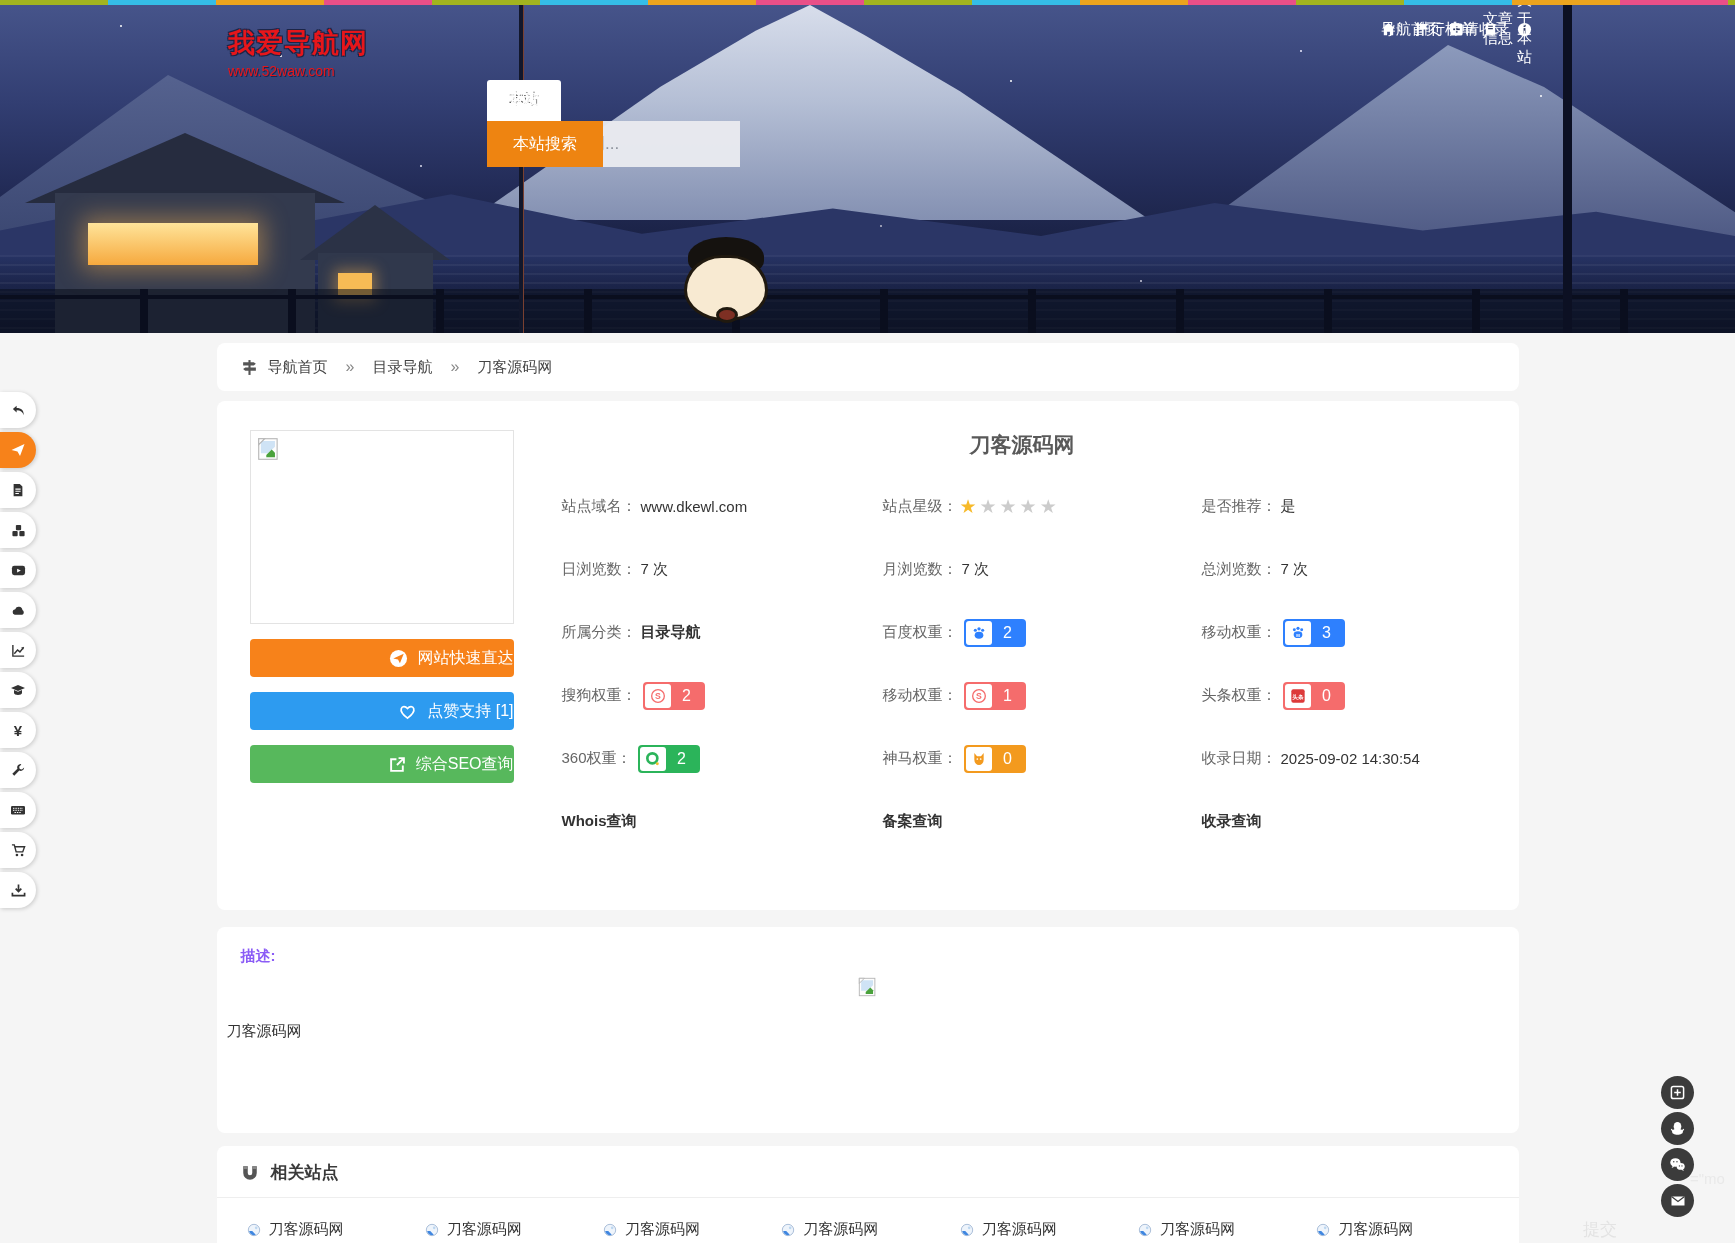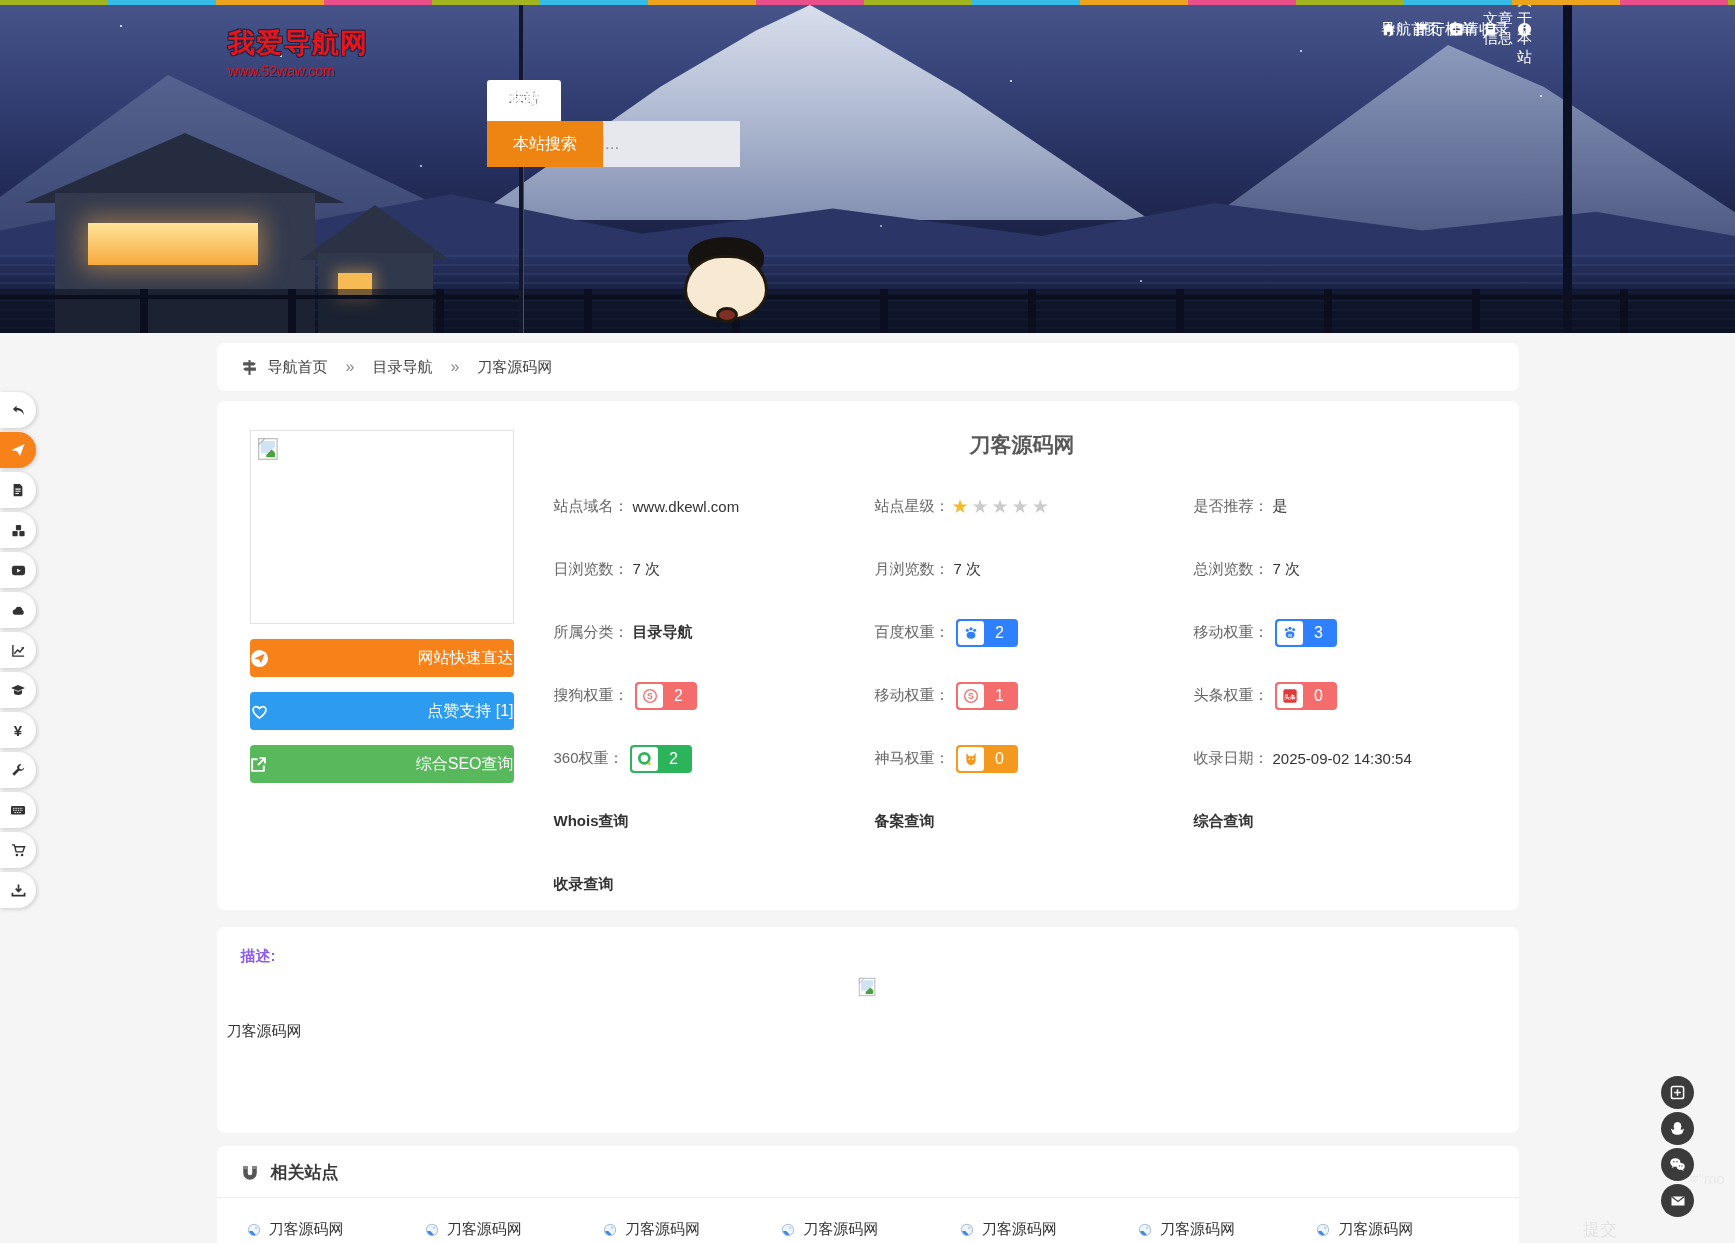--- a/index.html
+++ b/index.html
@@ -76,28 +76,28 @@
   .content { width:1302px; margin:0 auto; }
   .card { background:#fff; border-radius:8px; }
   .crumbcard { margin-top:10px; height:48px; display:flex; align-items:center; padding:0 24px; gap:10px; }
   .crumbcard .sep { color:#888; margin:0 8px; }
   .crumbcard a,.crumbcard span.cur { color:#444; font-size:15px; text-decoration:none; cursor:pointer; }
   .crumbcard span.cur { cursor:default; }
 
   .maincard { margin-top:10px; height:509px; position:relative; }
   .thumbcol { position:absolute; left:33px; top:29px; width:264px; }
   .imgbox { width:264px; height:194px; background:#fff; border:1px solid #e3e3e3; padding:5px; }
-  .actbtn { display:flex; align-items:center; justify-content:space-between; gap:10px; width:264px; height:38px;
+  .actbtn { display:flex; align-items:center; justify-content:flex-end; gap:10px; width:264px; height:38px;
     border:0; border-radius:4px; color:#fff; font-size:16px; cursor:pointer; font-family:inherit; margin-top:15px; }
   .b-orange { background:#f7821a; } .b-blue { background:#2d9bf0; } .b-green { background:#57b85c; }
   .actbtn svg { flex:none; }
 
   .detailarea { position:absolute; left:337px; top:22px; width:937px; }
   .dtitle { text-align:center; font-size:21px; font-weight:bold; color:#595959; padding:8px 0 16px; }
-  .dgrid { display:grid; grid-template-columns:321px 319px 1fr; }
+  .dgrid { display:grid; grid-template-columns:321px 319px 1fr;margin-left:8px; }
   .cell { height:63px; display:flex; align-items:center; font-size:15px; }
   .lbl { color:#666; white-space:pre; }
   .val { color:#333; margin-left:4px; }
   .val.bold { font-weight:bold; }
   .qlink { color:#333; font-weight:bold; font-size:15px; cursor:pointer; }
   .stars { font-size:19px; letter-spacing:3px; line-height:1; margin-left:2px; }
   .star-on { color:#f7ba2a; } .star-off { color:#ccc; }
 
   .badge { display:inline-flex; align-items:stretch; border-radius:4px; overflow:hidden; margin-left:6px; background:var(--c); padding:2px; }
   .bic { width:26px; height:24px; background:#fff; border-radius:3px; display:flex; align-items:center; justify-content:center; }
@@ -394,23 +394,20 @@
             <span class="lbl">收录日期：</span>
             <span class="val">2025-09-02 14:30:54</span>
           </div>
 
           <div class="cell">
             <span class="qlink">Whois查询</span>
           </div>
           <div class="cell">
             <span class="qlink">备案查询</span>
           </div>
-          <div class="cell">
-            <span class="qlink">综合查询</span>
-          </div>
 
           <div class="cell">
             <span class="qlink">收录查询</span>
           </div>
           <div class="cell"></div>
           <div class="cell"></div>
         </div>
       </div>
     </div>
 

